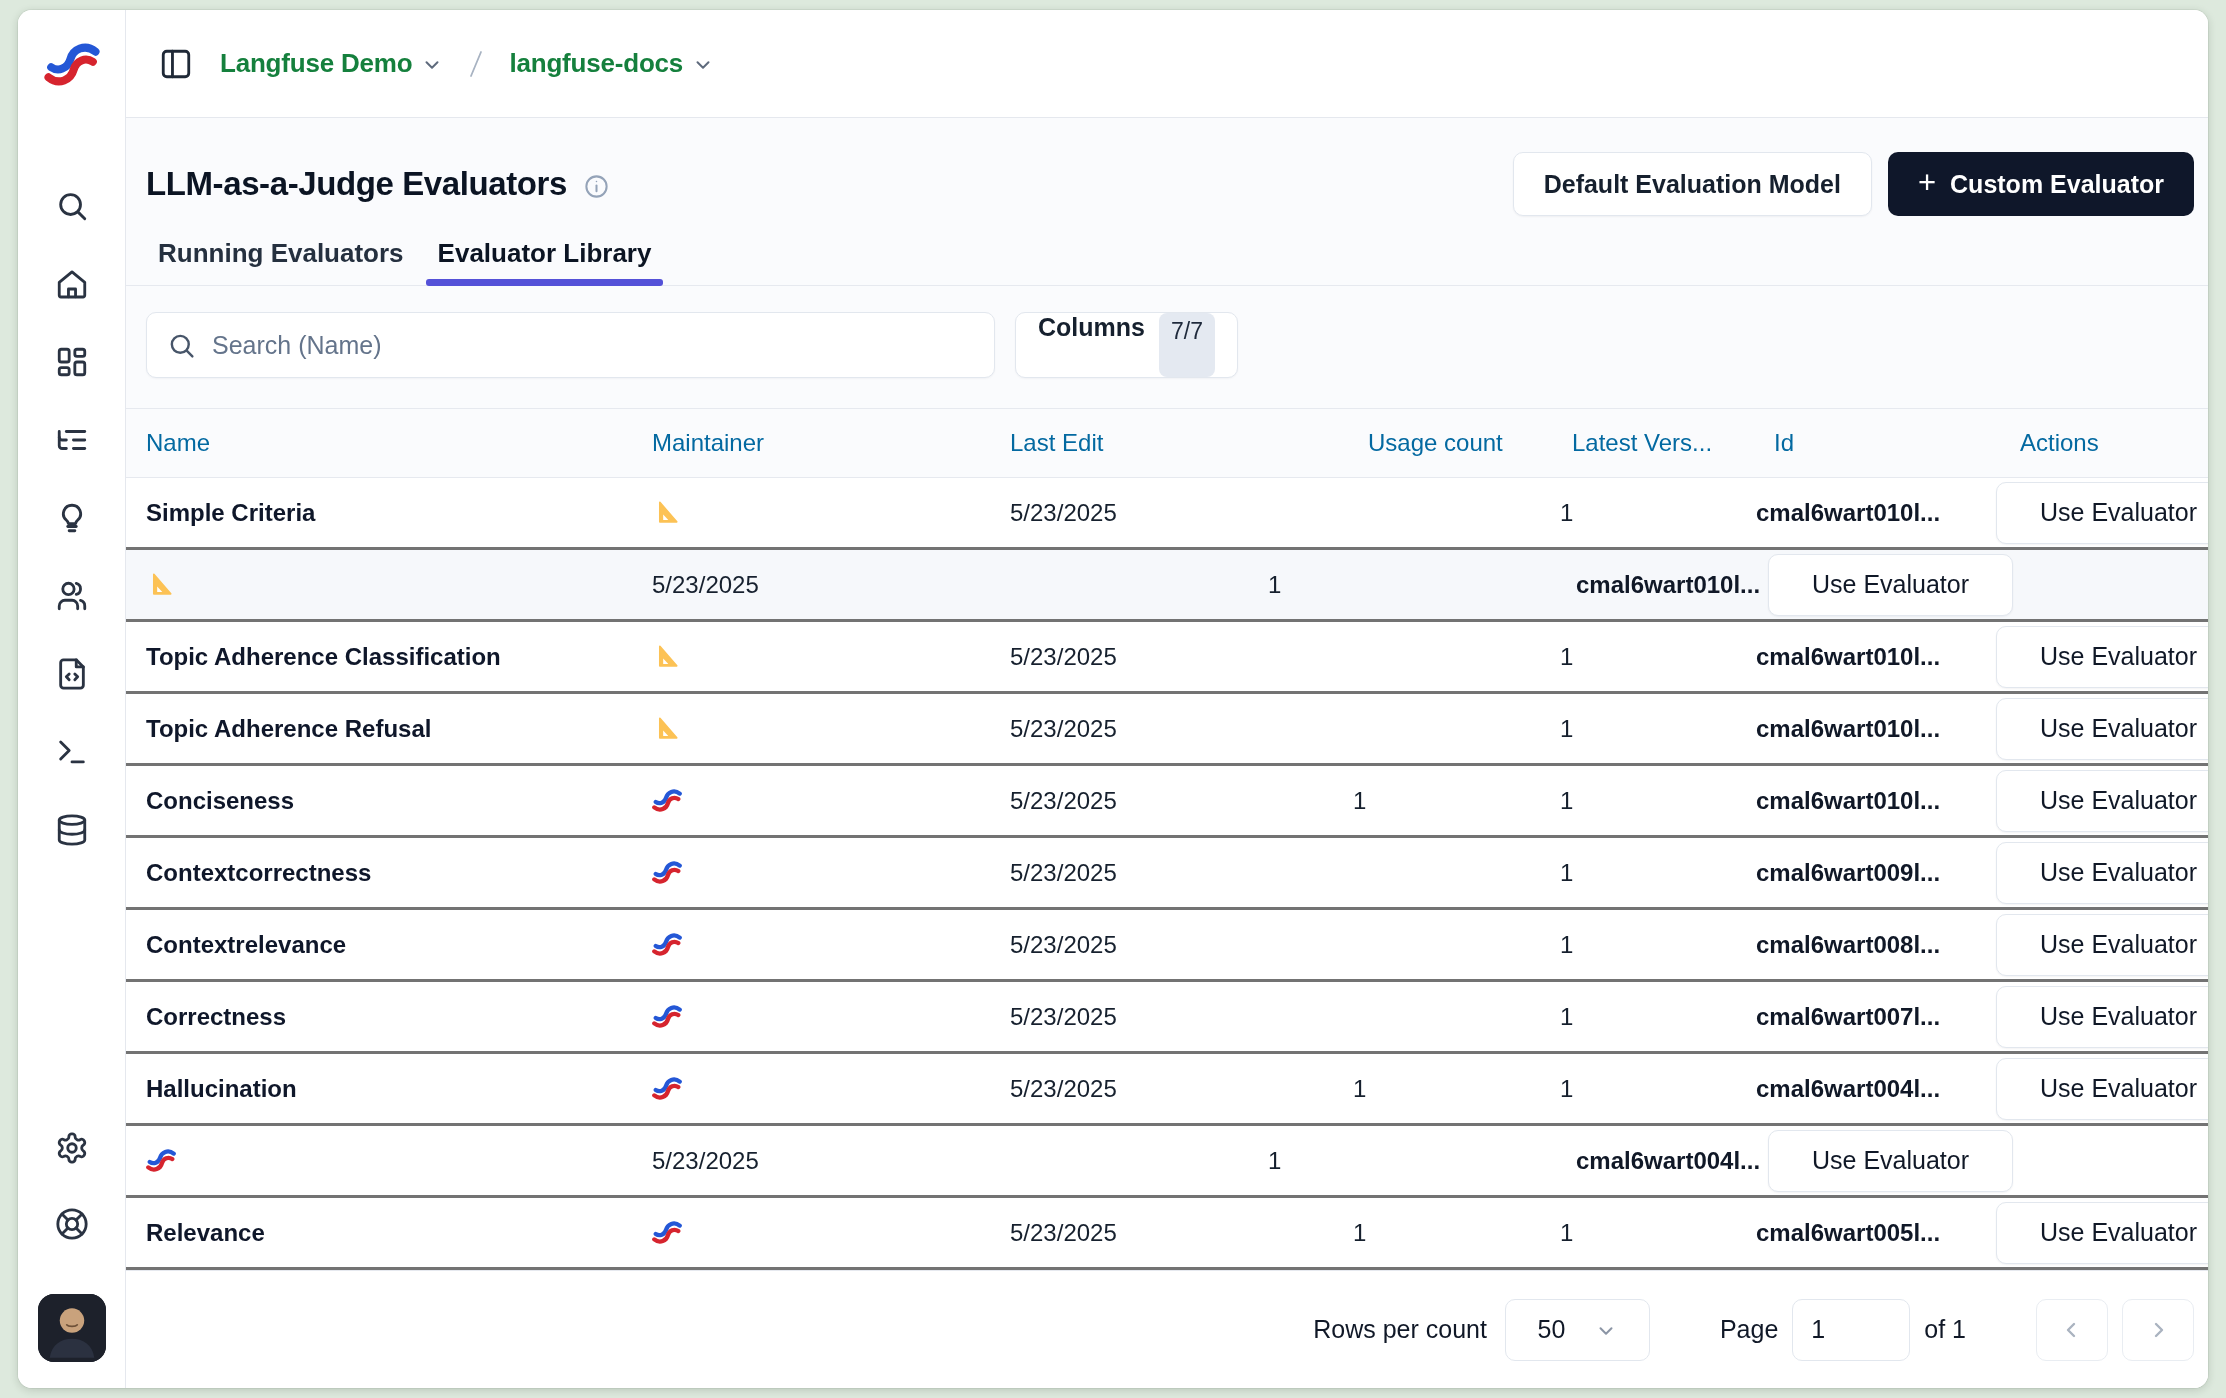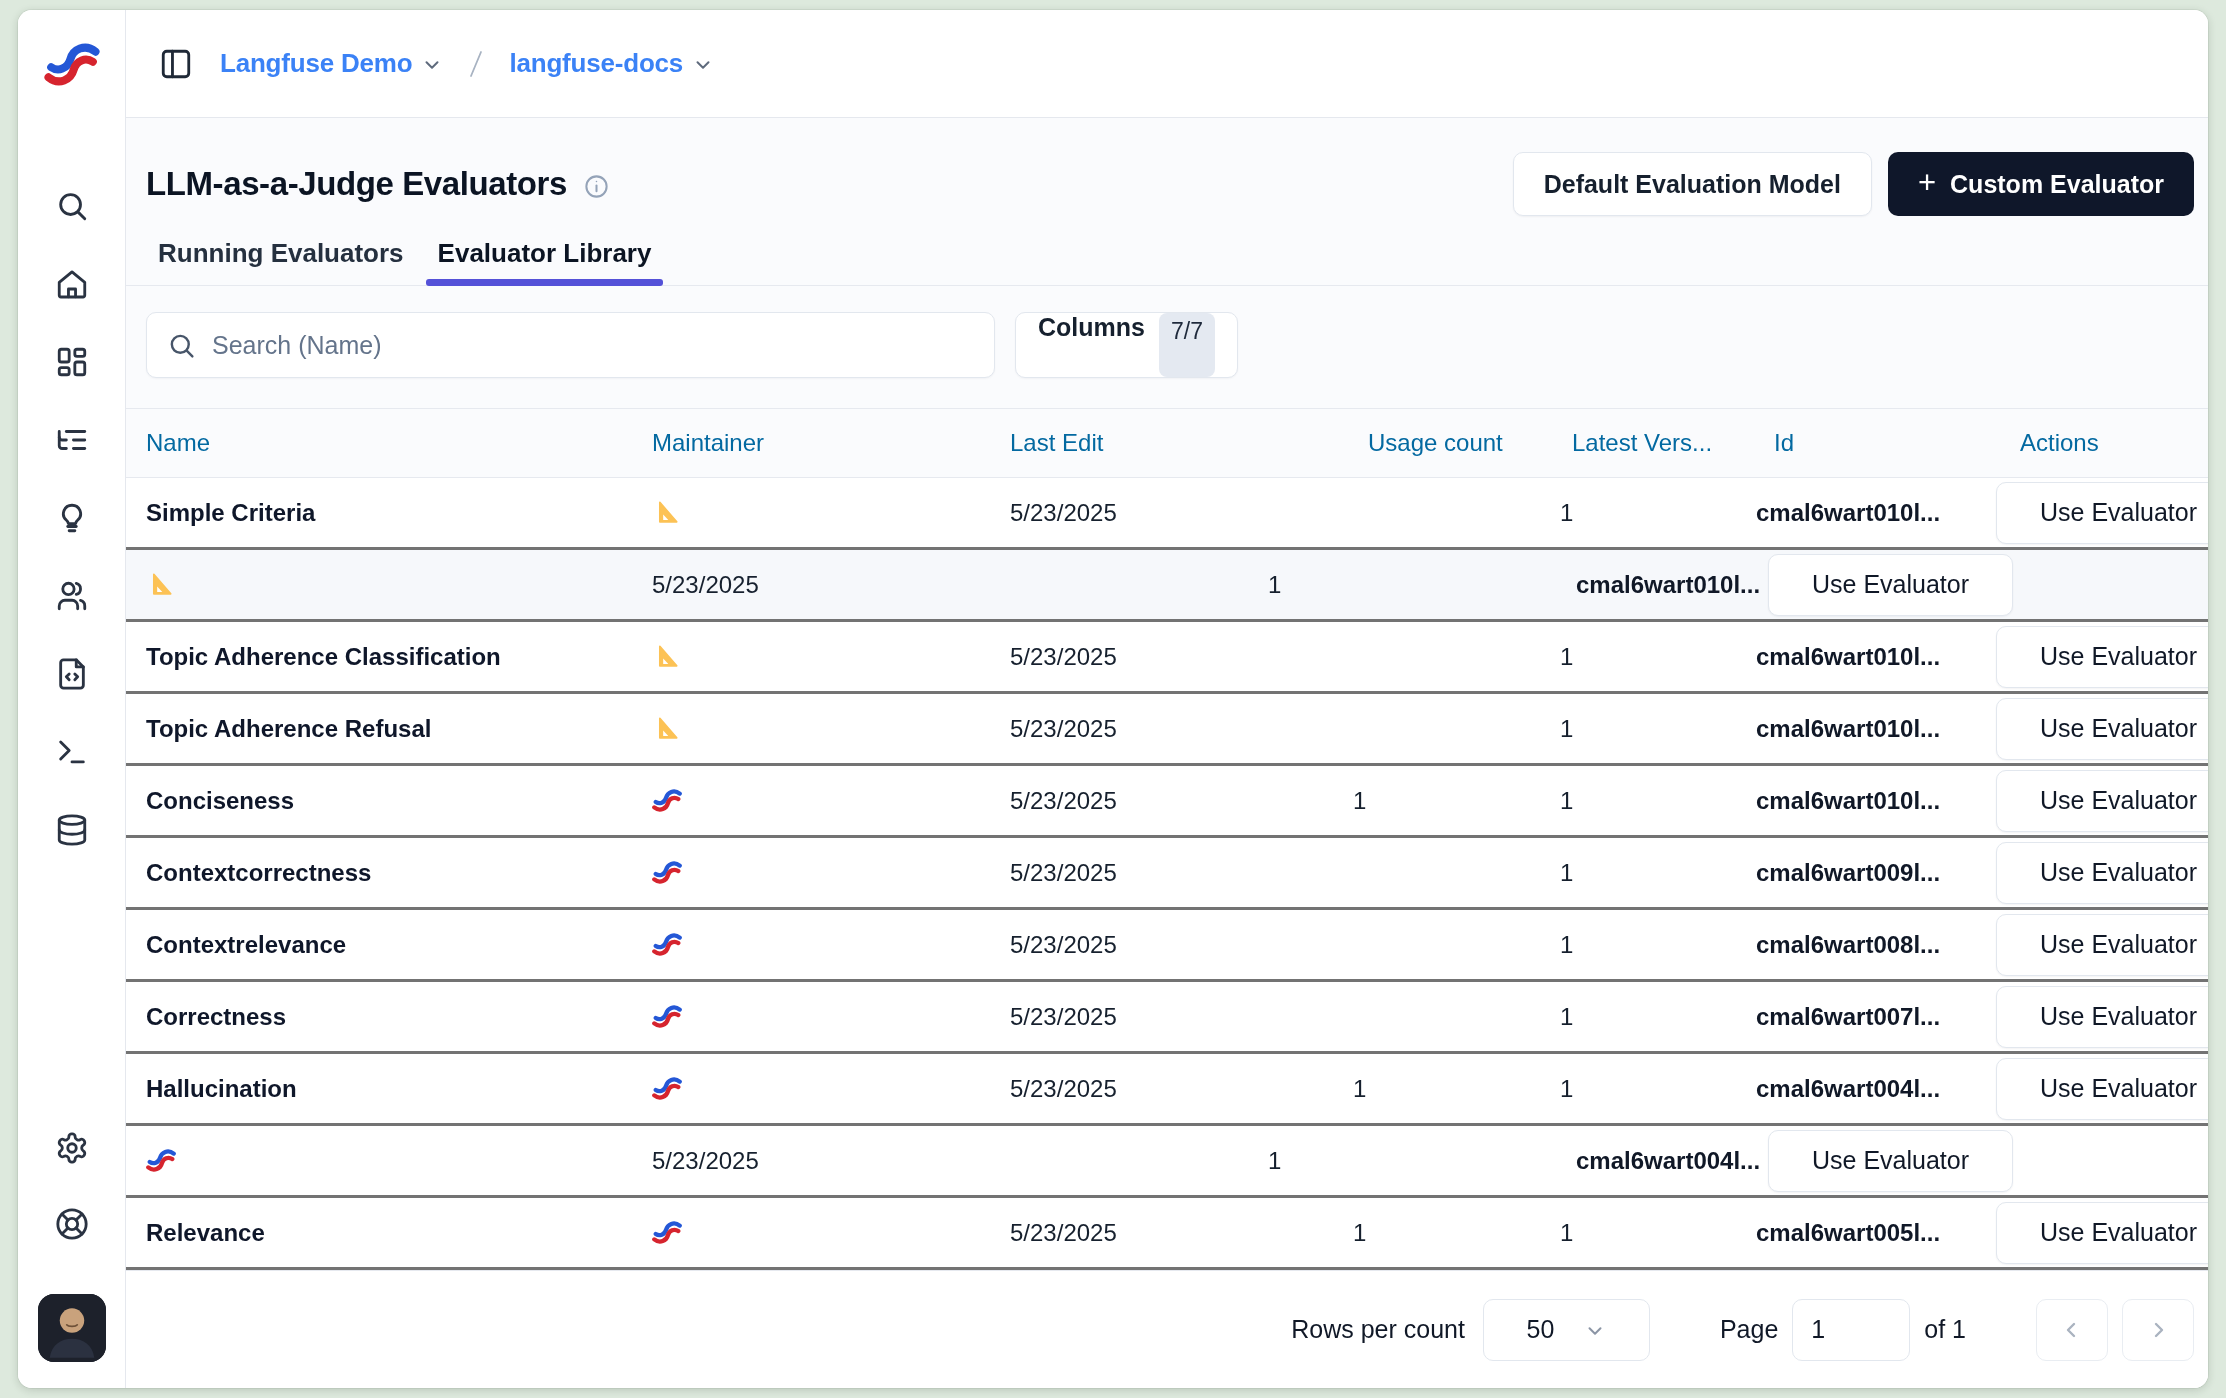--- a/index.html
+++ b/index.html
@@ -38,21 +38,21 @@
   .avatar svg { width:100%; height:100%; display:block; }
   
   .main { flex:1; display:flex; flex-direction:column; min-width:0; position:relative; overflow:visible; }
   .topnav {
     height:108px; flex:0 0 108px; border-bottom:1px solid #e5e8ee;
     display:flex; align-items:center; padding-left:28px; gap:10px; background:#fff;
   }
   .topnav .panel-btn { background:none; border:none; color:#1f2937; width:44px; height:44px; display:flex; align-items:center; justify-content:center; cursor:pointer; margin-right:12px; }
   .topnav .panel-btn svg { width:34px; height:34px; }
   .crumb { display:flex; align-items:center; gap:9px; cursor:pointer; background:none; border:none; }
-  .crumb .lbl { font-size:26px; font-weight:600; color:#3b82f6; letter-spacing:-.2px; }
+  .crumb .lbl { font-size:26px; font-weight:600; color:#15803d; letter-spacing:-.2px; }
   .crumb svg.chev { width:22px; height:22px; color:#5f6b7d; margin-top:3px; }
   .slash { width:30px; height:34px; color:#a8b3c2; margin:0 8px; }
   
   .content { flex:1; background:#fafbfd; display:flex; flex-direction:column; overflow:visible; position:relative; }
   .page-head { display:flex; align-items:center; justify-content:space-between; padding:34px 14px 0 20px; }
   .title-wrap { display:flex; align-items:center; gap:16px; }
   .page-title { font-size:33px; font-weight:700; letter-spacing:-.4px; color:#0b1423; }
   .info-ic { color:#94a3b8; width:27px; height:27px; margin-top:4px; cursor:pointer; }
   .head-actions { display:flex; align-items:center; gap:16px; }
   .btn-light {
@@ -120,21 +120,21 @@
     box-shadow:0 1px 2px rgba(16,24,40,.05); white-space:nowrap;
   }
   
   .tfoot {
     position:absolute; left:0; right:0; bottom:0; height:118px; background:#fff;
     border-top:1px solid #e6e9ef; display:flex; align-items:center; justify-content:flex-end;
     padding-right:14px; gap:14px; z-index:5;
   }
   .tfoot .rp-label { font-size:25px; font-weight:500; color:#101827; margin-right:4px; }
   .select {
-    width:167px; height:62px; border:1px solid #e2e7ee; border-radius:10px; background:#fff;
+    width:145px; height:62px; border:1px solid #e2e7ee; border-radius:10px; background:#fff;
     display:flex; align-items:center; justify-content:center; gap:30px; cursor:pointer;
     font-size:25px; font-weight:500; color:#101827;
   }
   .select svg { width:22px; height:22px; color:#8b95a5; margin-top:3px; }
   .gap-lg { width:42px; }
   .page-label { font-size:25px; font-weight:500; color:#101827; }
   .page-input {
     width:118px; height:62px; border:1px solid #e2e7ee; border-radius:10px; background:#fff;
     font-family:inherit; font-size:25px; color:#101827; padding-left:18px; outline:none;
   }

